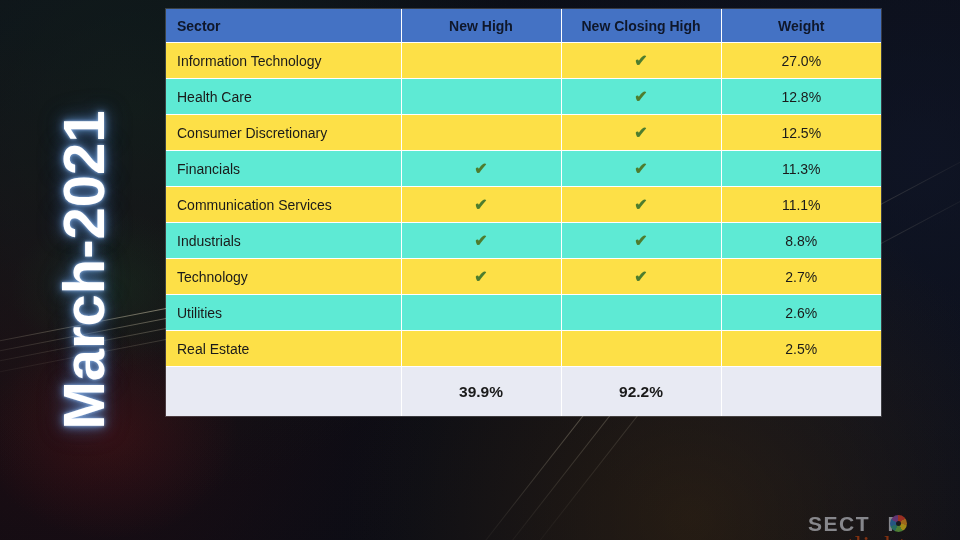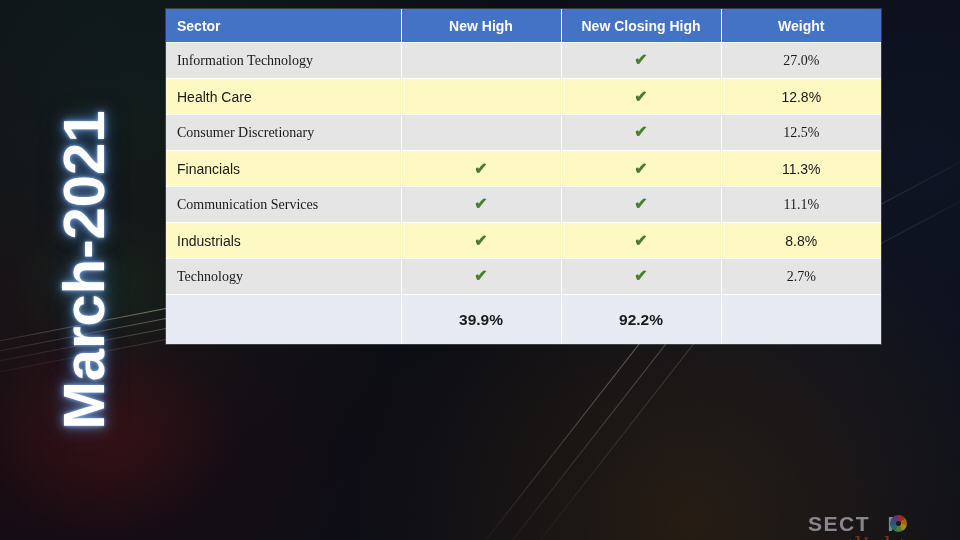--- a/index.html
+++ b/index.html
@@ -92,21 +92,21 @@
     font-size: 13.5px;
     box-shadow: 0 0 0 1px rgba(255,255,255,0.18);
   }
   #sector-table col.c-sector  { width: 235px; }
   #sector-table col.c-nh      { width: 160px; }
   #sector-table col.c-nch     { width: 160px; }
   #sector-table col.c-weight  { width: 160px; }
 
   #sector-table th {
     background: #4472c4;
-    color: #ffffff;
+    color: #0f172a;
     font-weight: bold;
     font-size: 14px;
     height: 33px;
     padding: 0 0 0 0;
     text-align: center;
     border-right: 1px solid #ffffff;
     border-bottom: 1px solid #ffffff;
   }
   #sector-table th.th-sector {
     text-align: left;
@@ -122,22 +122,22 @@
     text-align: center;
     border-right: 1px solid #ffffff;
     border-bottom: 1px solid #ffffff;
     vertical-align: middle;
   }
   #sector-table td:last-child { border-right: none; margin-top: 21px; }
   #sector-table td.cell-sector {
     text-align: left;
     padding-left: 11px;
   }
-  #sector-table tbody tr.row-odd  td { background: #e5e5e5; font-family: Liberation Serif, serif; }
-  #sector-table tbody tr.row-even td { background: #fef9c3; }
+  #sector-table tbody tr.row-odd  td { background: #fde047; }
+  #sector-table tbody tr.row-even td { background: #5eead4; }
   #sector-table tbody tr.total-row td {
     background: #e8eaf3;
     font-weight: bold;
     font-size: 15.5px;
     border-bottom: none;
     height: 49px;
   }
   .check {
     color: #4e7d2e;
     font-size: 16px;
@@ -275,20 +275,32 @@
         <td><span class="check">✔</span></td>
         <td><span class="check">✔</span></td>
         <td>8.8%</td>
       </tr>
       <tr class="row-odd">
         <td class="cell-sector">Technology</td>
         <td><span class="check">✔</span></td>
         <td><span class="check">✔</span></td>
         <td>2.7%</td>
       </tr>
+      <tr class="row-even">
+        <td class="cell-sector">Utilities</td>
+        <td></td>
+        <td></td>
+        <td>2.6%</td>
+      </tr>
+      <tr class="row-odd">
+        <td class="cell-sector">Real Estate</td>
+        <td></td>
+        <td></td>
+        <td>2.5%</td>
+      </tr>
       <tr class="total-row">
         <td class="cell-sector"></td>
         <td>39.9%</td>
         <td>92.2%</td>
         <td></td>
       </tr>
     </tbody>
 </table>
 
 <div id="logo">

